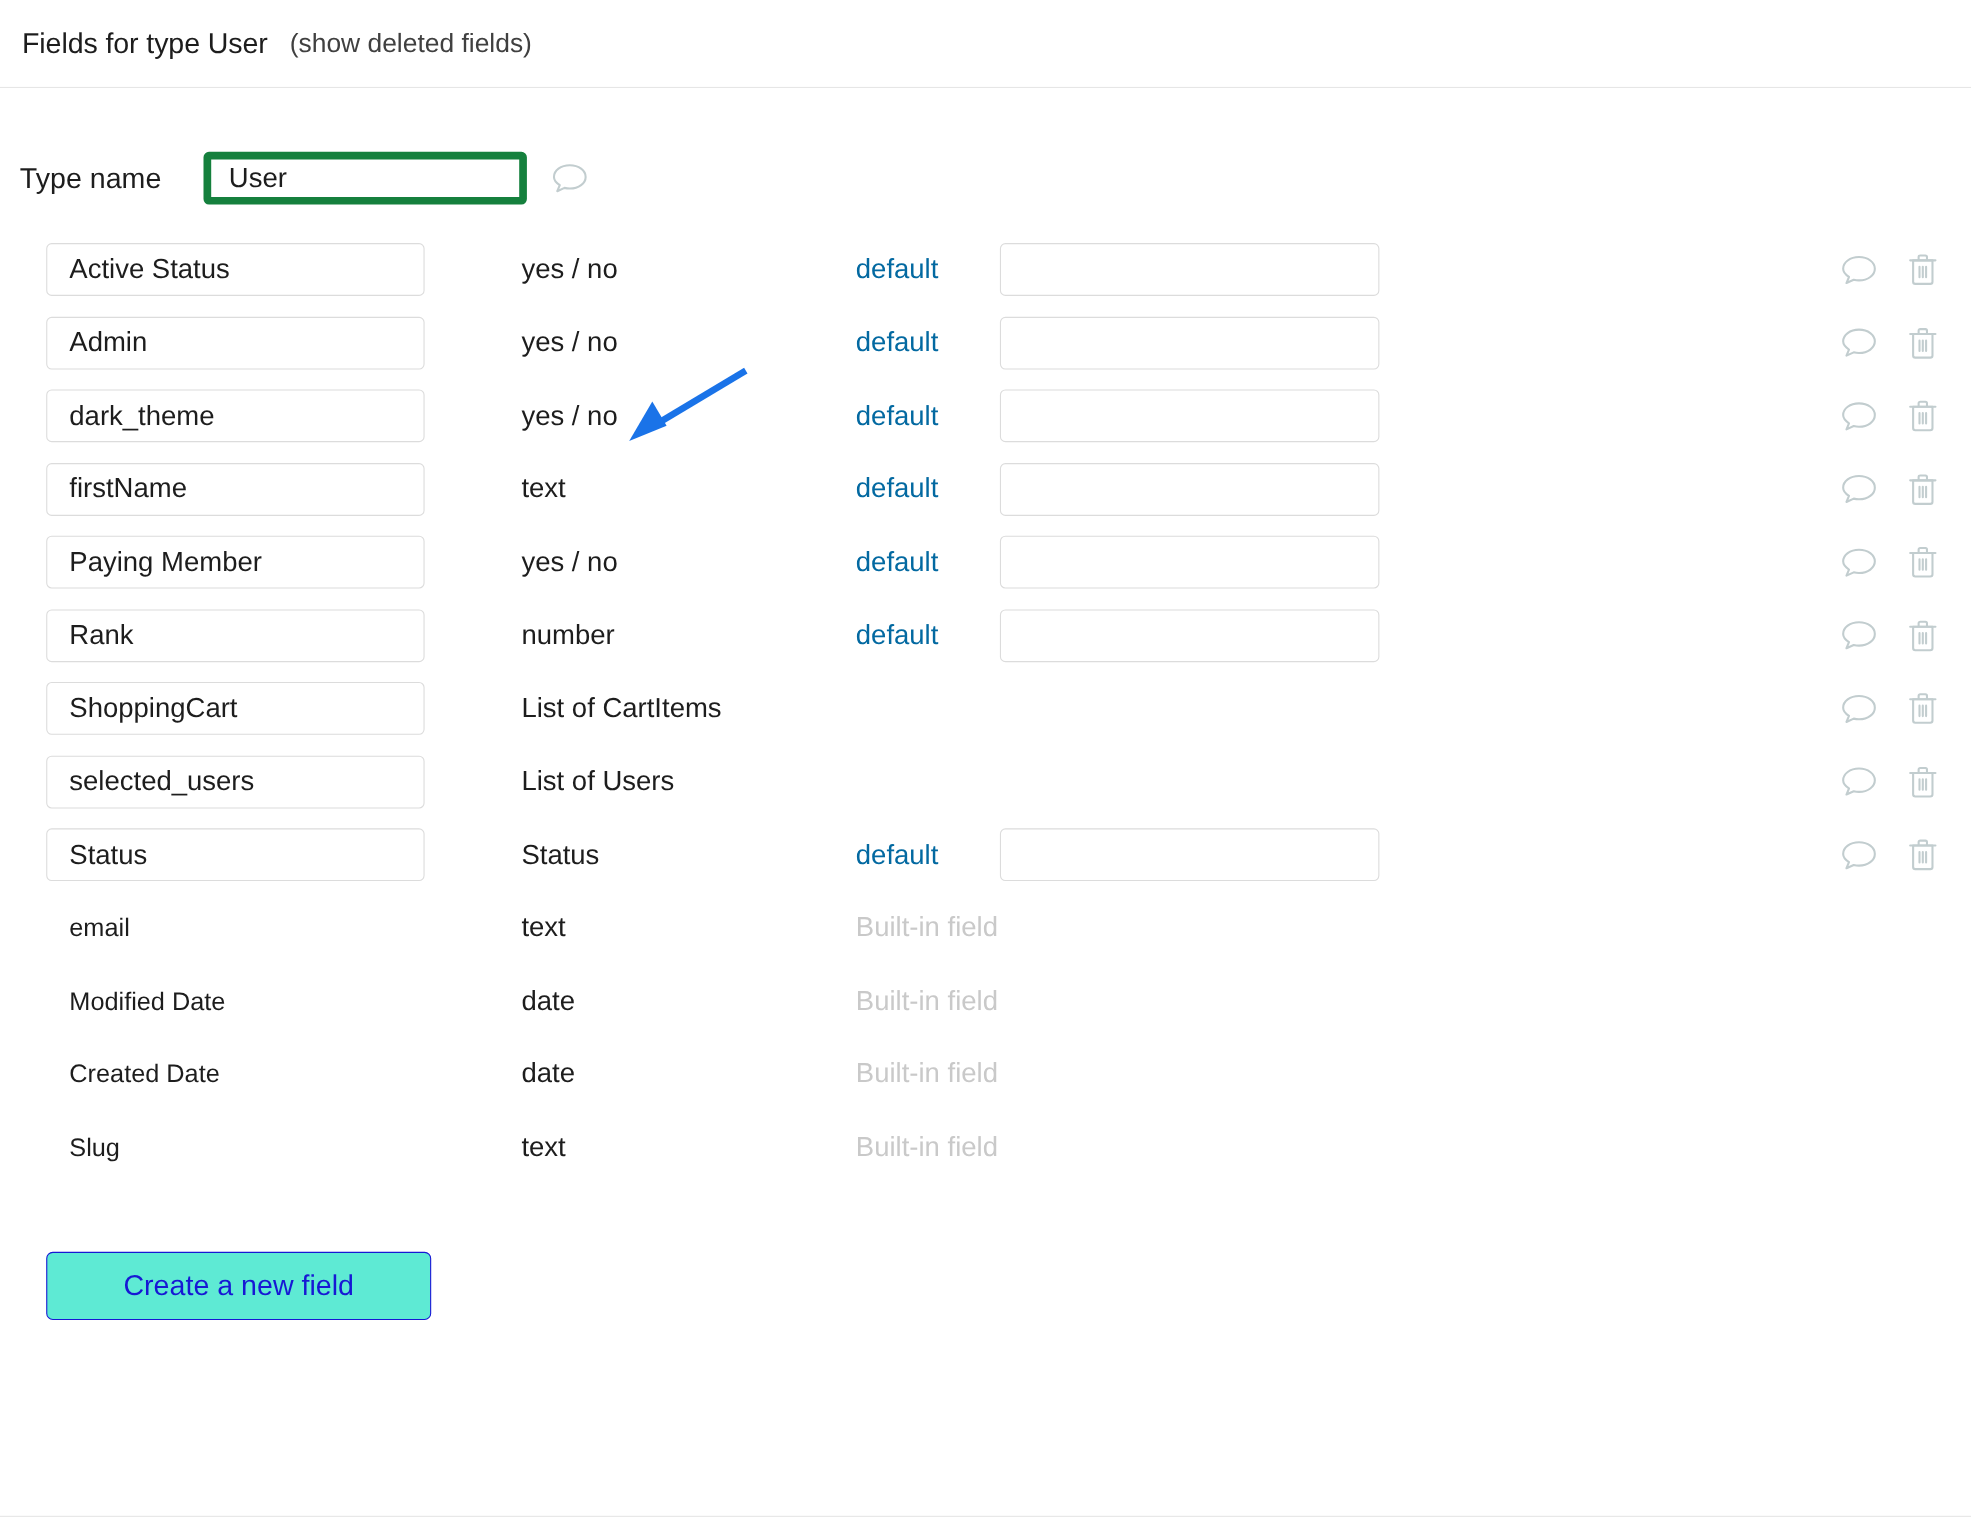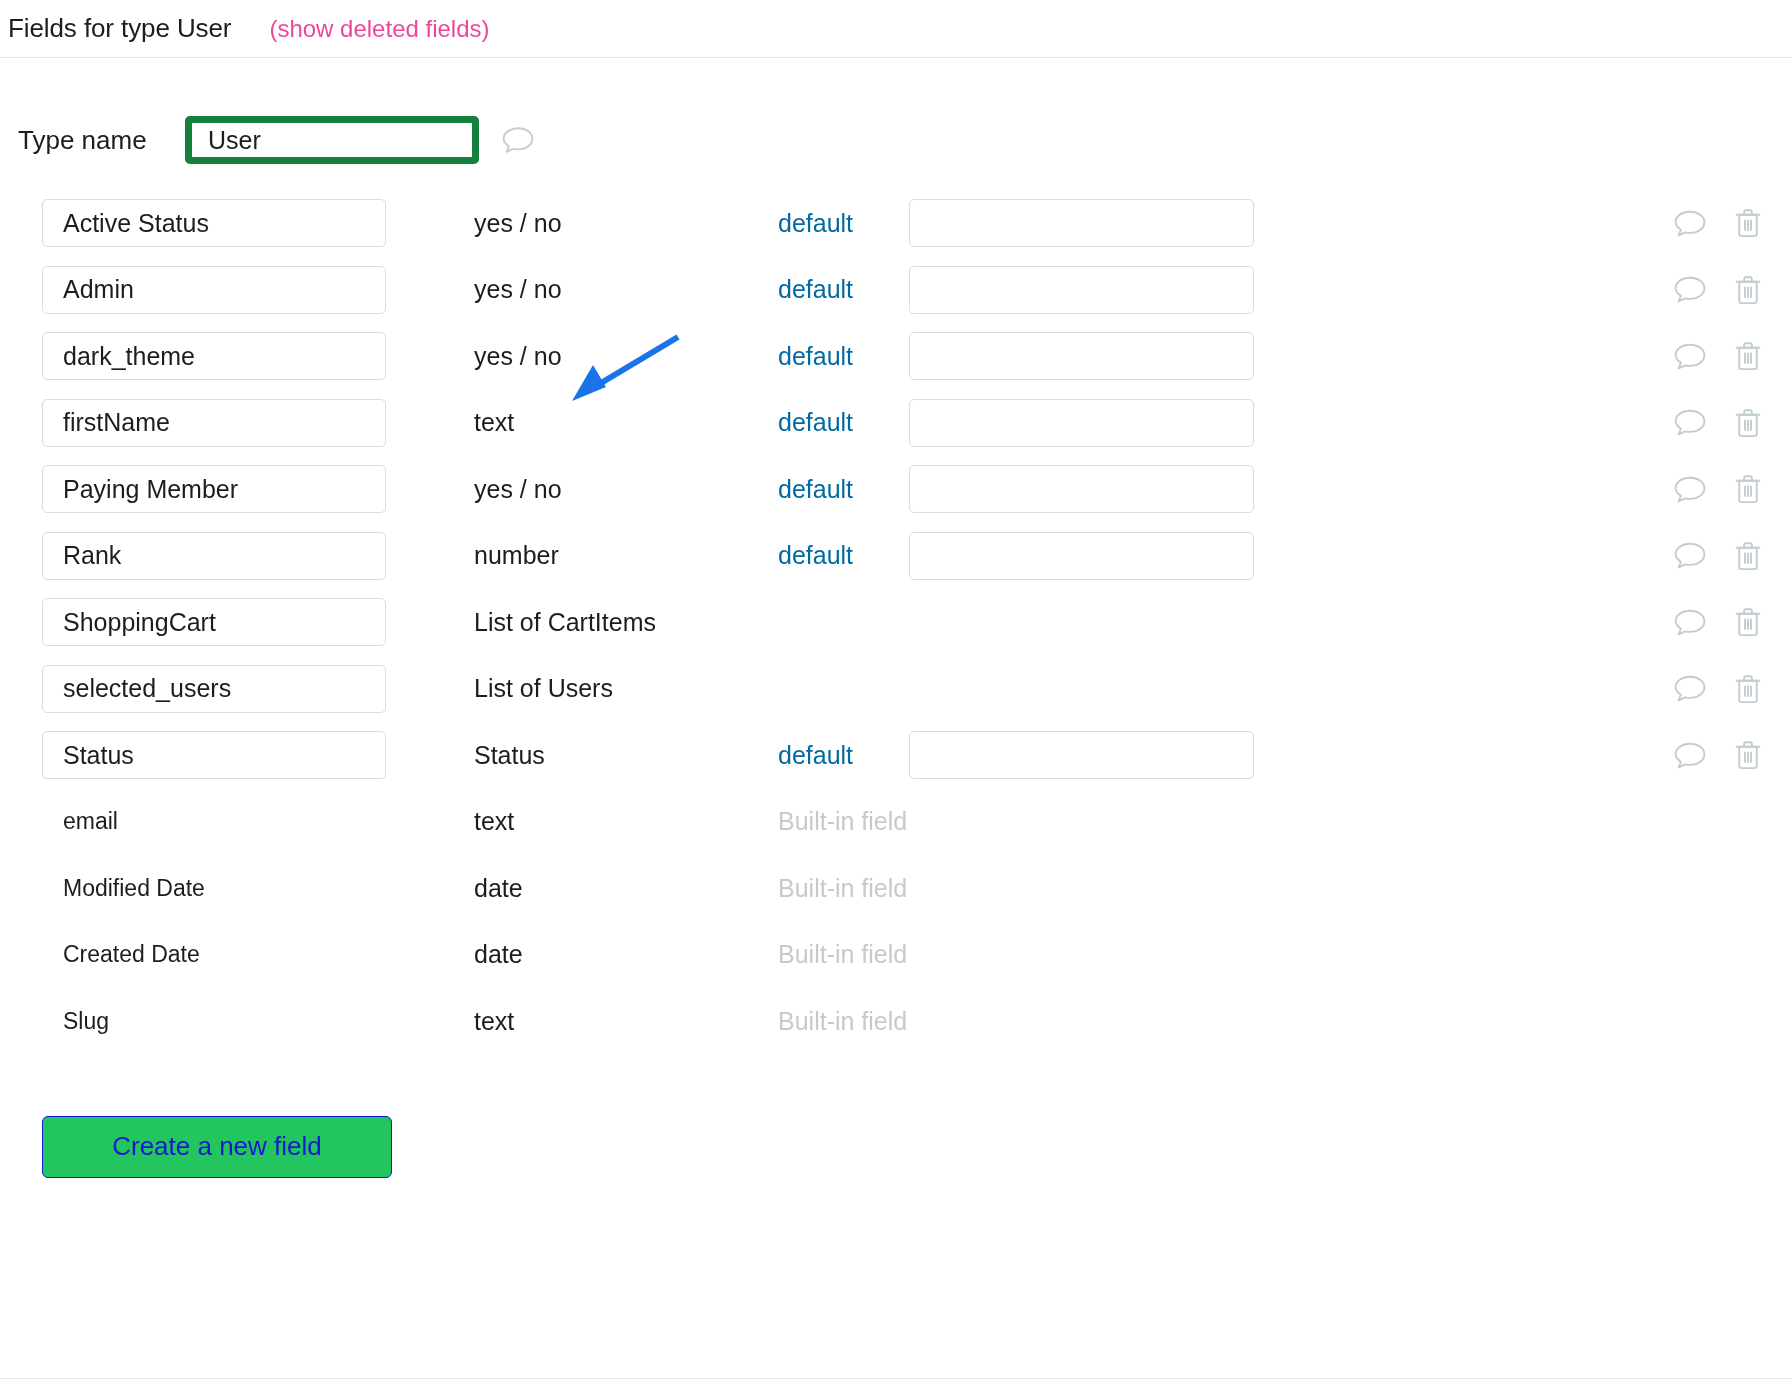--- a/index.html
+++ b/index.html
@@ -12,36 +12,36 @@
     width: 1792px;
     height: 1386px;
     font-family: "Liberation Sans", sans-serif;
     color: #1a1a1a;
     overflow: hidden;
     position: relative;
   }
 
   
   .header {
-    height: 58px;
-    display: flex;
-    align-items: center;
-    padding-left: 8px;
+    height: 80px;
+    display: flex;
+    align-items: center;
+    padding-left: 20px;
     border-bottom: 1px solid #e6e6e6;
     box-sizing: border-box;
   }
   .header-title {
     font-size: 26px;
     color: #1d1d1d;
     letter-spacing: -0.1px;
   }
   .header-link {
     font-size: 24px;
-    color: #ec4899;
-    margin-left: 38px;
+    color: #404040;
+    margin-left: 20px;
     cursor: pointer;
   }
 
   
   .typename-row {
     display: flex;
     align-items: center;
     height: 84px;
     padding-left: 18px;
     margin-top: 40px;
@@ -171,21 +171,21 @@
   
   .create-wrap {
     padding-left: 42px;
     margin-top: 61px;
   }
   .create-btn {
     width: 350px;
     height: 62px;
     border: 1.5px solid #1718d4;
     border-radius: 6px;
-    background: #22c55e;
+    background: #5eead4;
     color: #1718d4;
     font-family: "Liberation Sans", sans-serif;
     font-size: 26px;
     cursor: pointer;
     display: flex;
     align-items: center;
     justify-content: center;
   }
 
   .bottom-rule {

